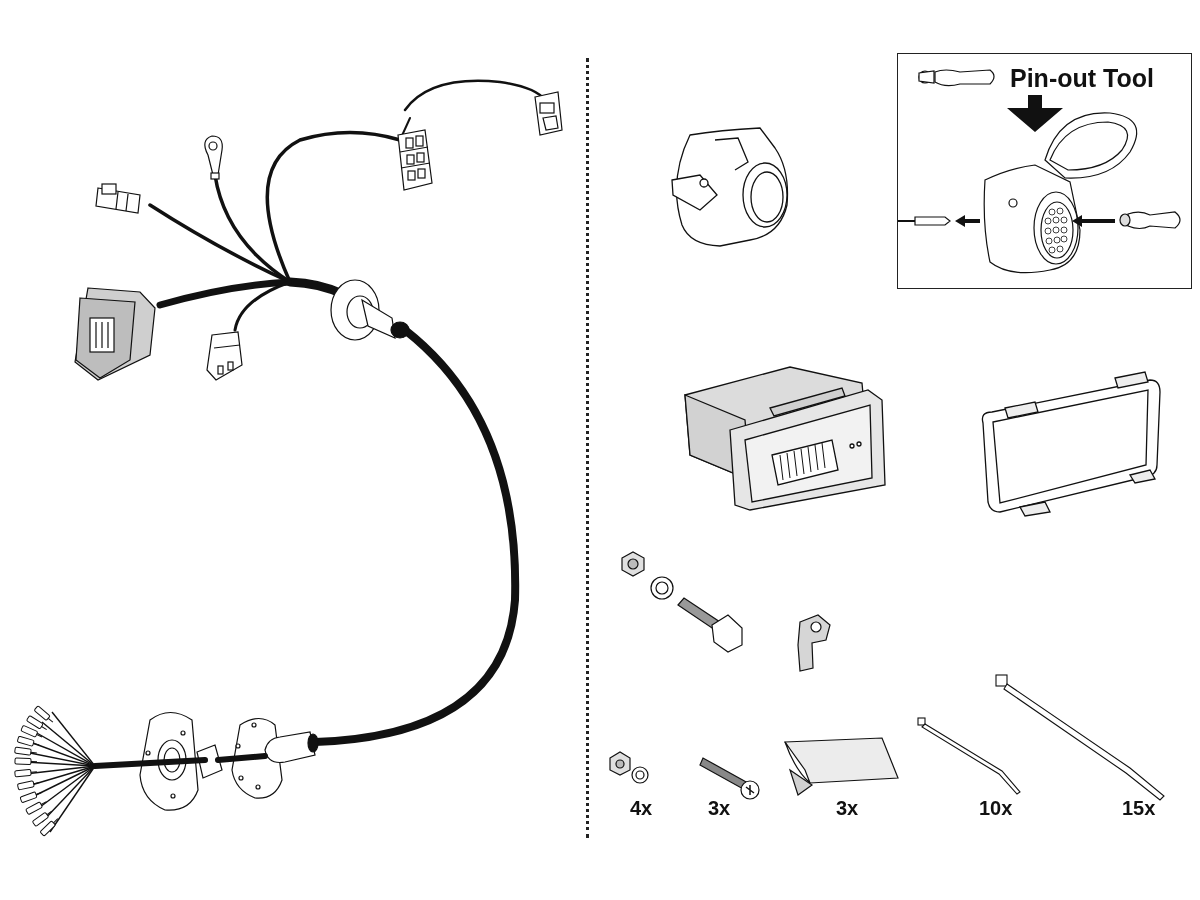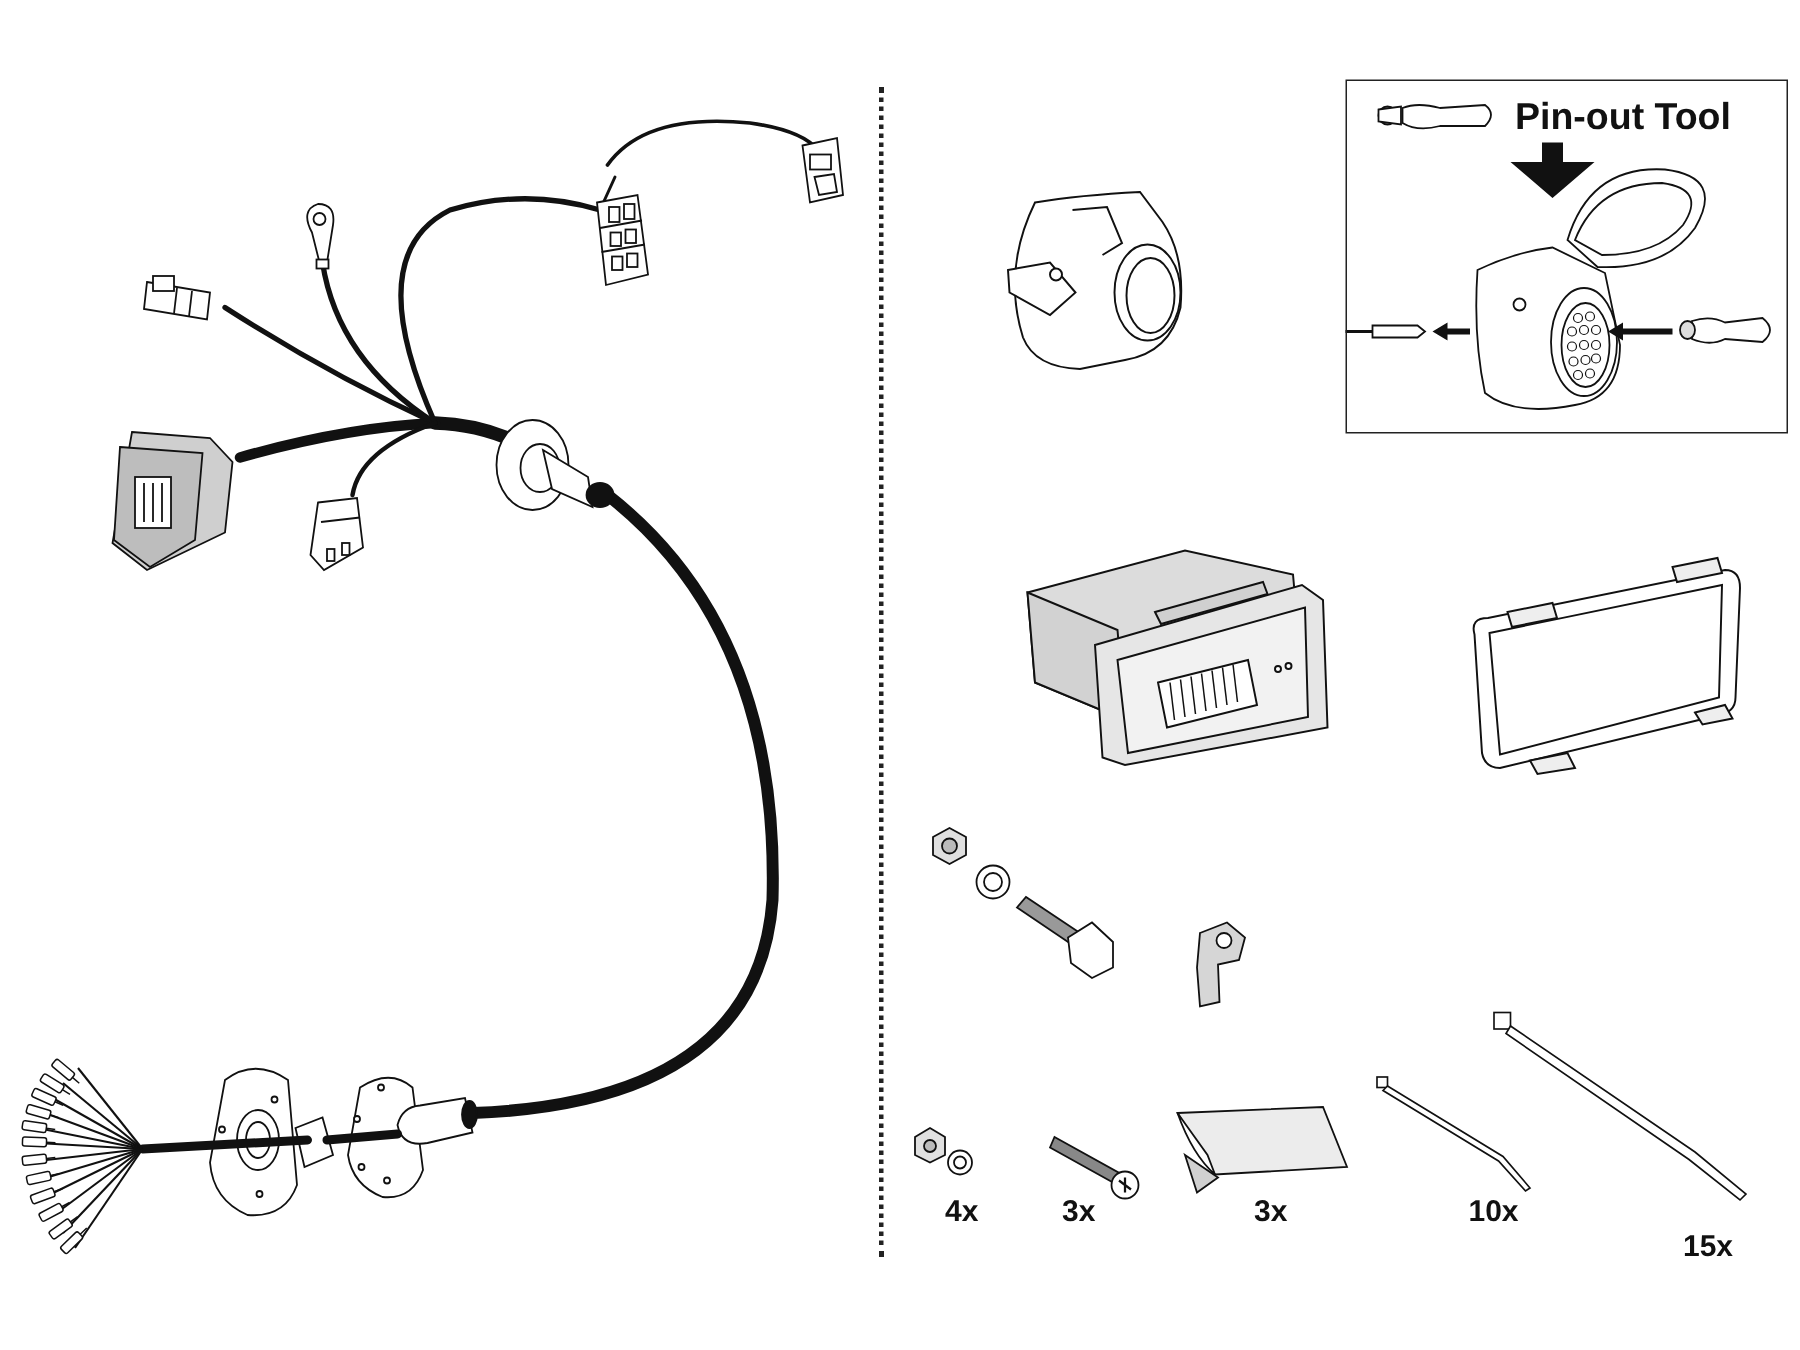--- a/index.html
+++ b/index.html
@@ -274,13 +274,13 @@
   </g>
 </svg>
 
 <div class="toolbox"></div>
 <div class="title" style="left:1010px;top:64px;">Pin-out Tool</div>
 
 <div class="lbl" style="left:630px;top:797px;">4x</div>
 <div class="lbl" style="left:708px;top:797px;">3x</div>
 <div class="lbl" style="left:836px;top:797px;">3x</div>
 <div class="lbl" style="left:979px;top:797px;">10x</div>
-<div class="lbl" style="left:1122px;top:797px;margin-top:23px;">15x</div>
+<div class="lbl" style="left:1122px;top:797px;">15x</div>
 
 </body></html>

